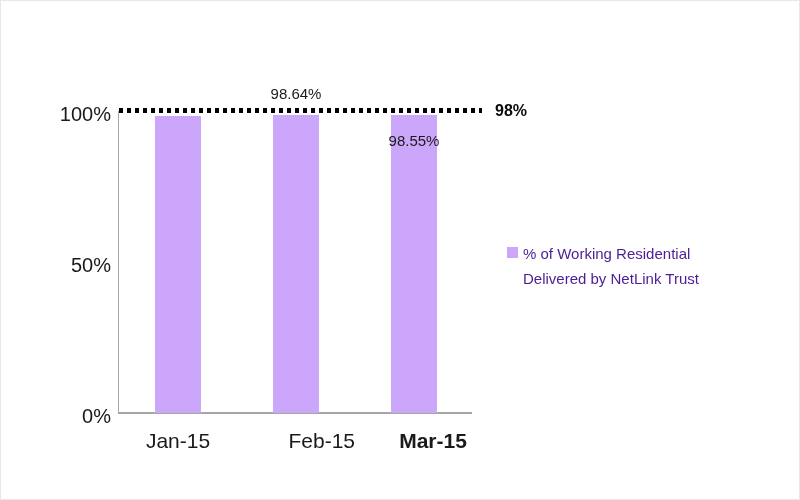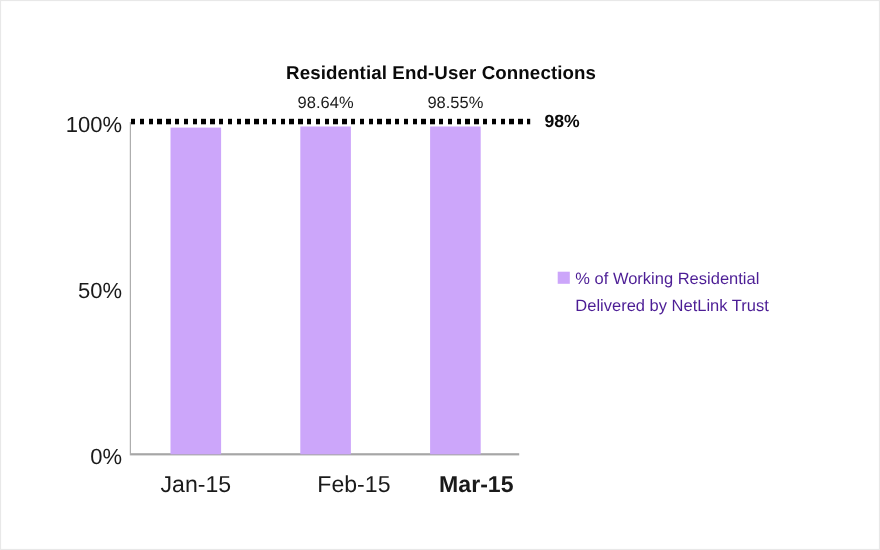--- a/index.html
+++ b/index.html
@@ -158,21 +158,20 @@
     color: #4c1d95;
     line-height: 25px;
   }
   .legend-line { white-space: nowrap; }
 </style>
 </head>
 <body>
 
 <div id="canvas">
 
-  <div class="chart-title">Residential End-User Connections</div>
 
   <div class="ytick-wrap">
     <div class="ytick ytick-100">100%</div>
     <div class="ytick ytick-50">50%</div>
     <div class="ytick ytick-0">0%</div>
   </div>
 
   <div class="axis-y"></div>
   <div class="axis-x"></div>
 
@@ -182,21 +181,21 @@
     </div>
     <div class="bar-col" style="left:118px;">
       <div class="bar" id="bar1" style="left: 36px; height: 297.893px; background: rgb(204, 166, 250);"></div>
     </div>
     <div class="bar-col" style="left:236px;">
       <div class="bar" id="bar2" style="left: 36px; height: 297.621px; background: rgb(204, 166, 250);"></div>
     </div>
   </div>
 
   <div class="data-label" style="left:236px;">98.64%</div>
-  <div class="data-label" style="left:354px;">98.55%</div>
+  <div class="data-label" style="left:354px;margin-top:47px;">98.55%</div>
 
   <div class="target-line"></div>
   <div class="target-label">98%</div>
 
   <div class="cat-label" style="left:118px;">Jan-15</div>
   <div class="cat-label" style="left:236px;text-align:right;">Feb-15</div>
   <div class="cat-label" style="left:373px;font-weight:bold;">Mar-15</div>
 
   <div class="legend">
     <div class="legend-swatch" style="background: rgb(204, 166, 250);"></div>

